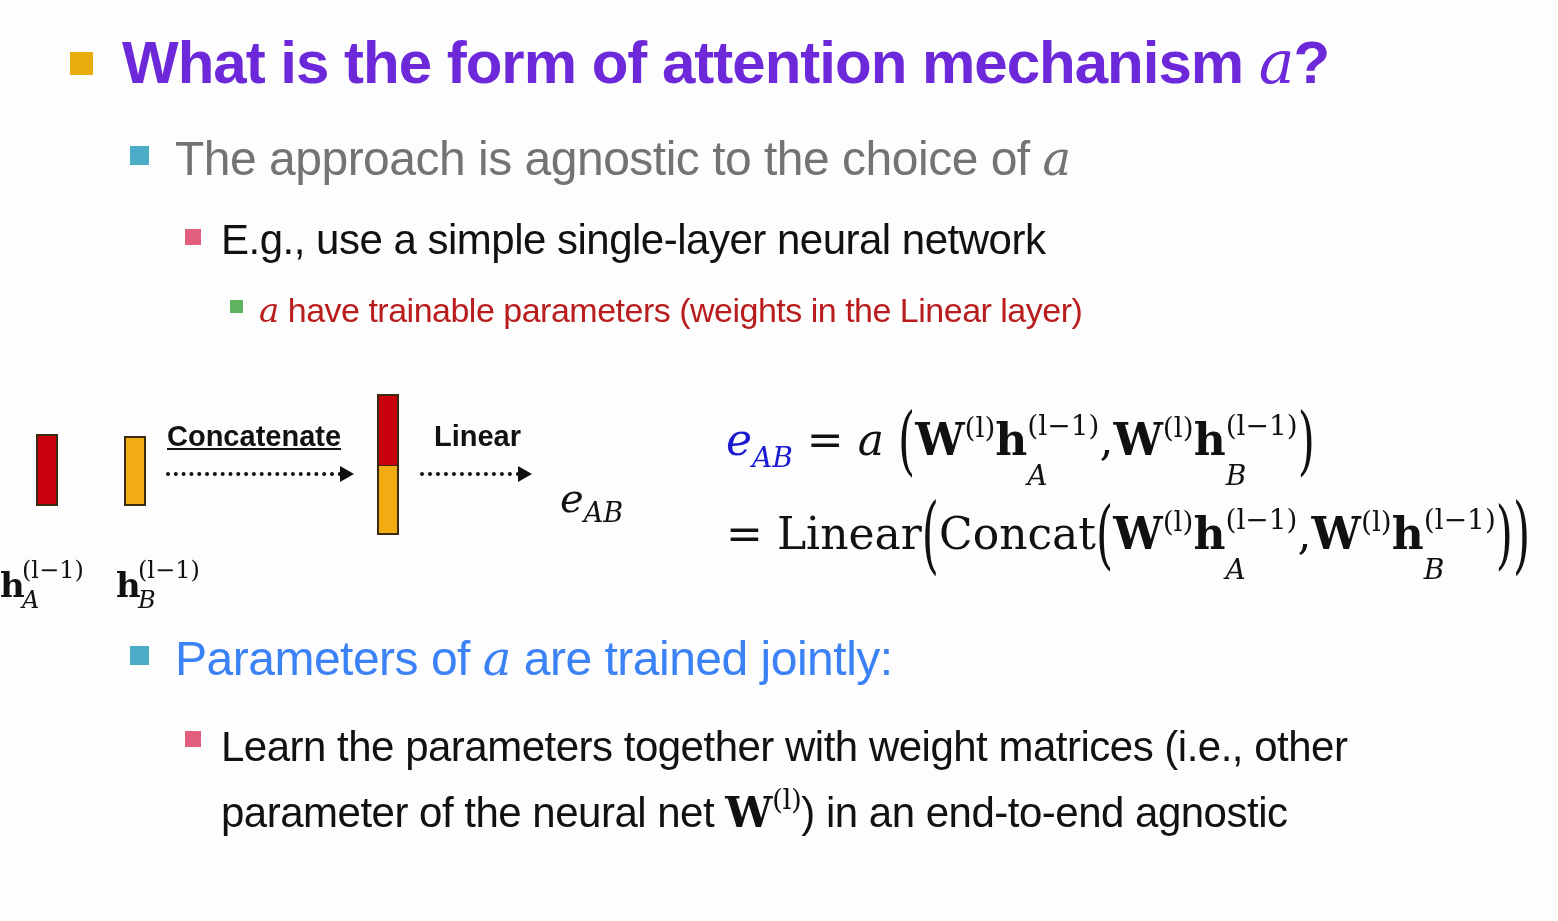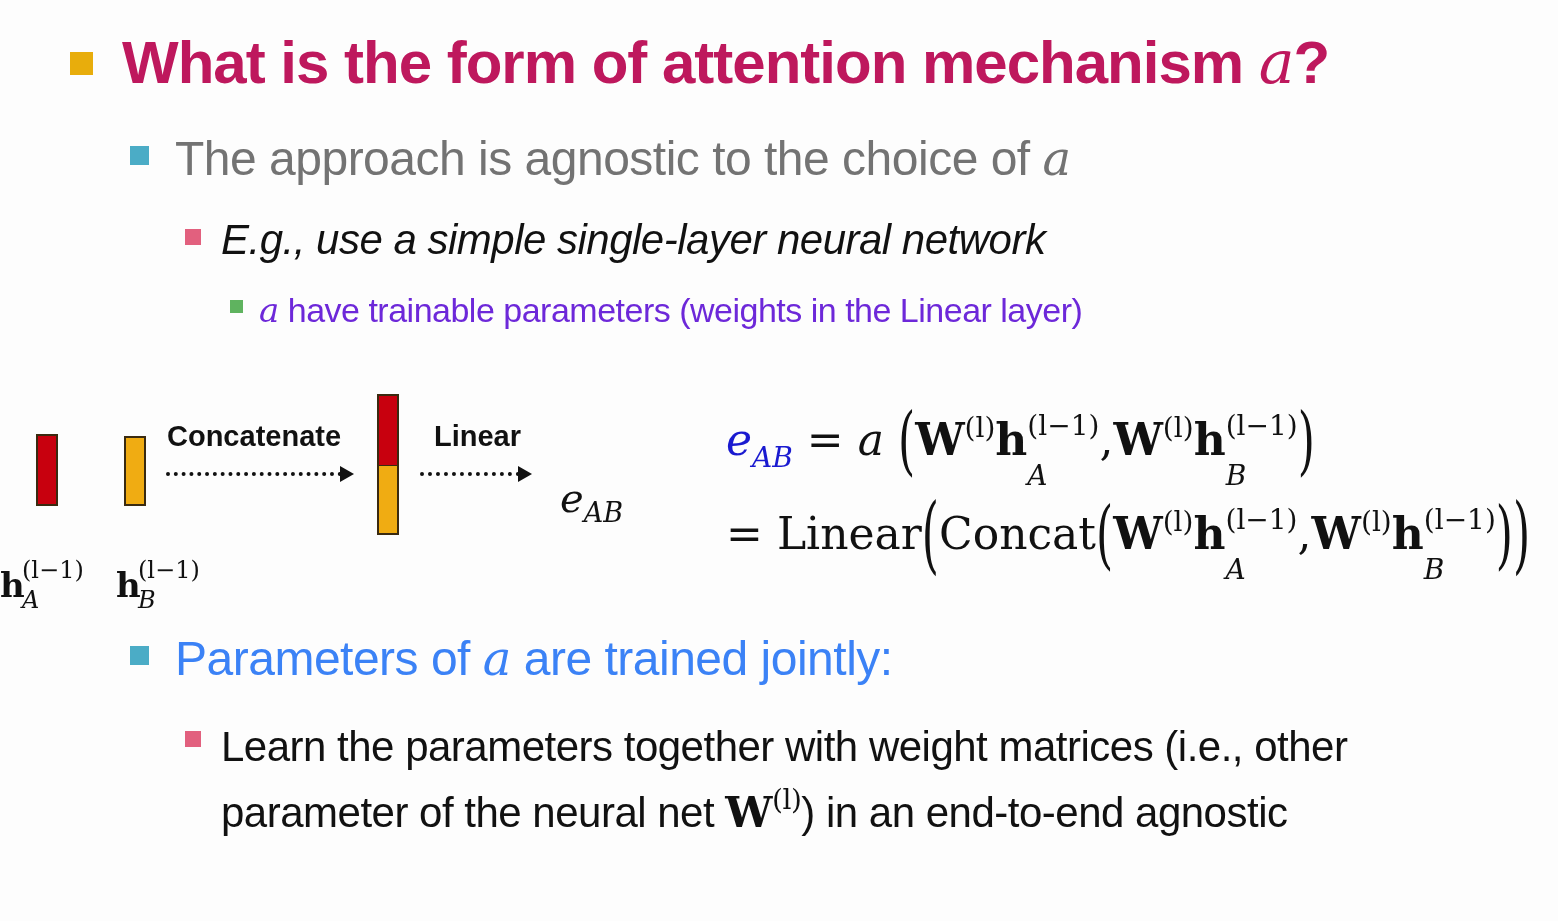--- a/index.html
+++ b/index.html
@@ -12,38 +12,38 @@
   }
   .abs { position: absolute; }
   .bullet { position: absolute; display: block; }
   .math { font-family: "DejaVu Serif", "Liberation Serif", serif; }
   .mi { font-style: italic; font-family: "DejaVu Serif", "Liberation Serif", serif; }
   .mb { font-weight: bold; font-family: "DejaVu Serif", "Liberation Serif", serif; }
 
   
   #h1 {
     left: 122px; top: 22px;
-    font-size: 60px; font-weight: bold; color: #be185d;
+    font-size: 60px; font-weight: bold; color: #6d28d9;
     letter-spacing: -1px; white-space: nowrap; line-height: 80px;
   }
   #b1 { left: 70px; top: 52px; width: 23px; height: 23px; background: #e8ad0c; }
 
   
   .l2 { font-size: 48px; white-space: nowrap; line-height: 60px; }
   #l2a { left: 175px; top: 128px; color: #737373; letter-spacing: -0.5px; }
   #b2a { left: 130px; top: 146px; width: 19px; height: 19px; background: #4bacc6; }
 
   
   .l3 { font-size: 42px; white-space: nowrap; line-height: 52px; }
-  #l3a { left: 221px; top: 214px; color: #111; letter-spacing: -0.5px; font-style: italic; }
+  #l3a { left: 221px; top: 214px; color: #111; letter-spacing: -0.5px; }
   #b3a { left: 185px; top: 229px; width: 16px; height: 16px; background: #e2607e; }
 
   
   .l4 { font-size: 34px; white-space: nowrap; line-height: 44px; }
-  #l4a { left: 259px; top: 288px; color: #6d28d9; letter-spacing: -0.5px; }
+  #l4a { left: 259px; top: 288px; color: #b91c1c; letter-spacing: -0.5px; }
   #b4a { left: 230px; top: 300px; width: 13px; height: 13px; background: #5fb35f; }
 
   
   .vec { position: absolute; border: 2px solid #3a2a10; box-sizing: border-box; }
   .red { background: #c8000e; }
   .yel { background: #f0ac12; }
   .diag-label { position: absolute; font-size: 29px; font-weight: bold; color: #111; white-space: nowrap; }
   .dots { position: absolute; height: 0; border-top: 4px dotted #111; }
   .arrowhead { position: absolute; width: 0; height: 0;
     border-top: 8px solid transparent; border-bottom: 8px solid transparent; border-left: 14px solid #111; }
@@ -90,21 +90,21 @@
     <span class="mb">h</span>
     <span class="sup mi" style="left:22px;font-style:normal;">(l−1)</span>
     <span class="sub mi" style="left:22px;">A</span>
   </div>
   <div class="hlabel" style="left:116px;top:160px;">
     <span class="mb">h</span>
     <span class="sup mi" style="left:22px;font-style:normal;">(l−1)</span>
     <span class="sub mi" style="left:22px;">B</span>
   </div>
 
-  <div class="diag-label" style="left:167px;top:40px;">Concatenate</div>
+  <div class="diag-label" style="left:167px;top:40px;text-decoration:underline;">Concatenate</div>
   <div class="dots" style="left:166px;top:92px;width:176px;"></div>
   <div class="arrowhead" style="left:340px;top:86px;"></div>
 
   <div class="vec red" style="left:377px;top:14px;width:22px;height:72px;border-bottom:1px solid #3a2a10;"></div>
   <div class="vec yel" style="left:377px;top:85px;width:22px;height:70px;border-top:1px solid #3a2a10;"></div>
 
   <div class="diag-label" style="left:434px;top:40px;">Linear</div>
   <div class="dots" style="left:420px;top:92px;width:100px;"></div>
   <div class="arrowhead" style="left:518px;top:86px;"></div>
 

